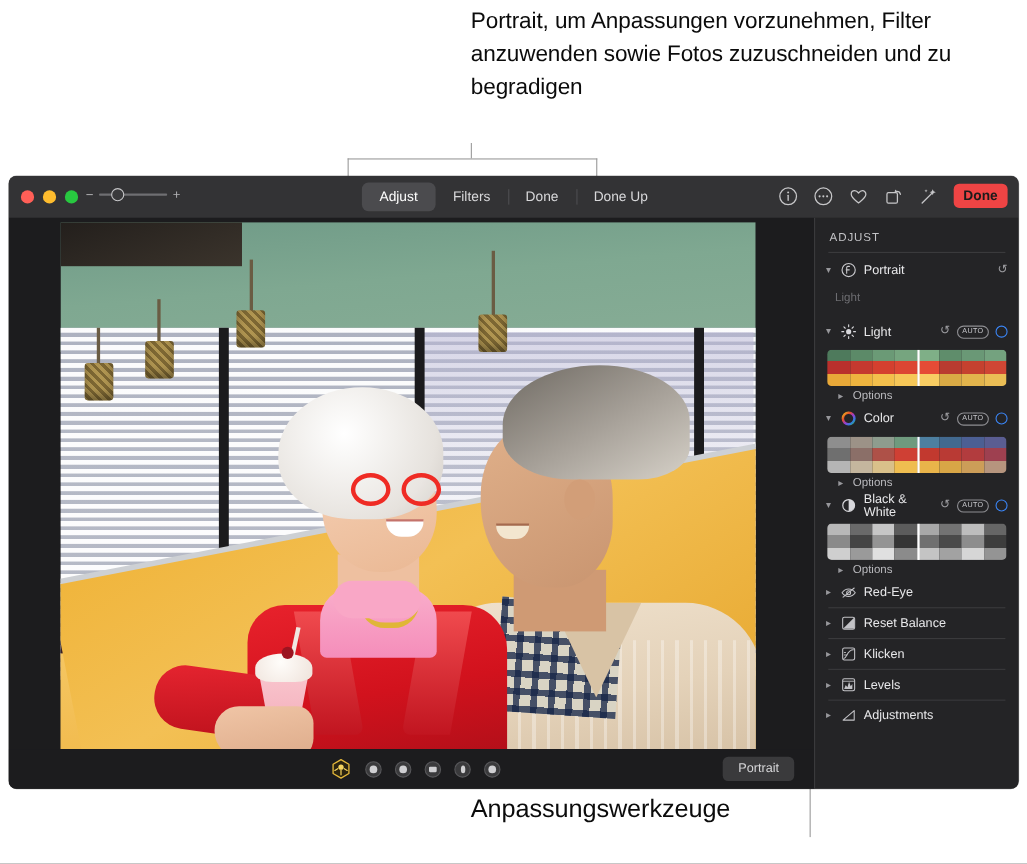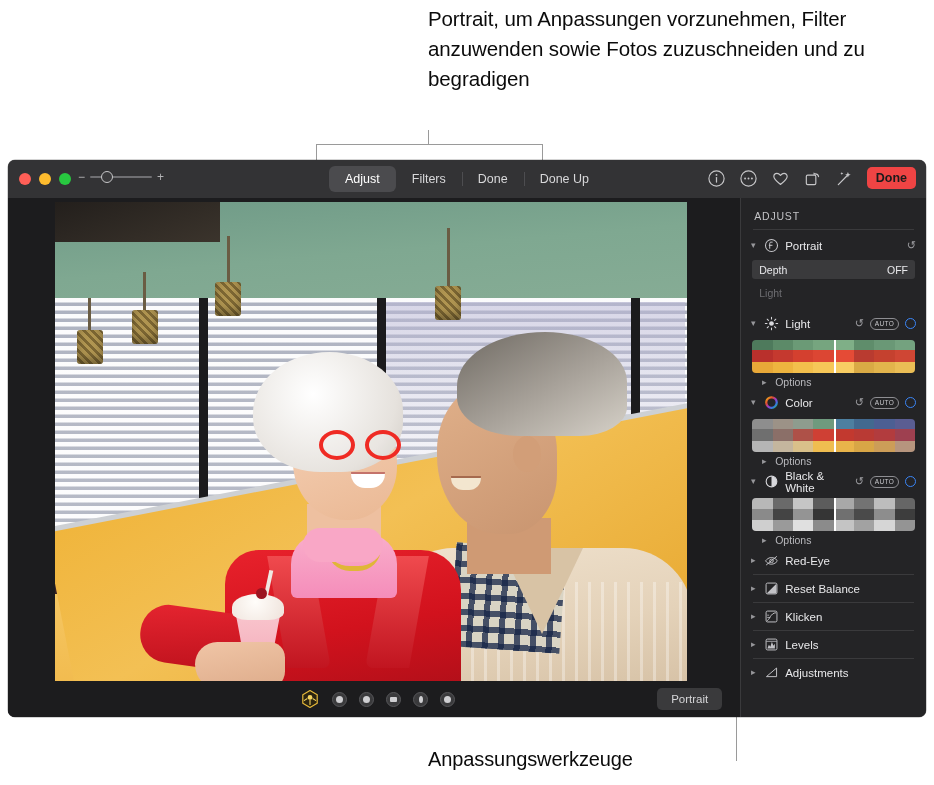--- a/index.html
+++ b/index.html
@@ -3,22 +3,22 @@
 <meta charset="utf-8">
 <style>
   html,body{margin:0;padding:0;background:#ffffff;}
   body{width:934px;height:785px;position:relative;overflow:hidden;
        font-family:"Liberation Sans","DejaVu Sans",sans-serif;
        -webkit-font-smoothing:antialiased;}
 
   
   .callout-top{position:absolute;left:428px;top:4px;width:470px;
       font-size:20.5px;line-height:30px;color:#0b0b0b;letter-spacing:-0.1px;}
-  .callout-bottom{position:absolute;left:428px;top:744px;width:470px;
-      font-size:20px;line-height:30px;color:#0b0b0b;letter-spacing:-0.1px;}
+  .callout-bottom{position:absolute;left:428px;top:720px;width:470px;
+      font-size:23px;line-height:30px;color:#0b0b0b;letter-spacing:-0.1px;}
 
   .lead{position:absolute;background:#9a9a9a;}
   .lead-box{position:absolute;border:1px solid #9a9a9a;border-bottom:none;}
 
   
   .win{position:absolute;left:8px;top:160px;width:918px;height:557px;
        background:#2c2c2e;border-radius:7px;overflow:hidden;
        box-shadow:0 0 0 0.5px rgba(0,0,0,.35);}
 
   
@@ -376,24 +376,20 @@
           <span class="tw">▾</span>
           <span class="rowicon">
             <svg viewBox="0 0 16 16" width="15" height="15">
               <circle cx="8" cy="8" r="6.4" fill="none" stroke="#c8c8cc" stroke-width="1.1"></circle>
               <path d="M6.1 11V5.6c0-.7.5-1.2 1.2-1.2h1.5M5.6 7.8h3" stroke="#c8c8cc" stroke-width="1.05" fill="none" stroke-linecap="round"></path>
             </svg>
           </span>
           <span class="rowlabel">Portrait</span>
           <span class="revert">↺</span>
         </div>
-        <div class="depthrow">
-          <span>Depth</span>
-          <span>OFF</span>
-        </div>
         <div class="lightrow">
           <span>Light</span>
         </div>
 
         <div class="row" style="margin-top:10px;">
           <span class="tw">▾</span>
           <span class="rowicon">
             <svg viewBox="0 0 16 16" width="15" height="15">
               <circle cx="8" cy="8" r="2.5" fill="#d8d8dc"></circle>
               <g stroke="#d8d8dc" stroke-width="1.1" stroke-linecap="round">

